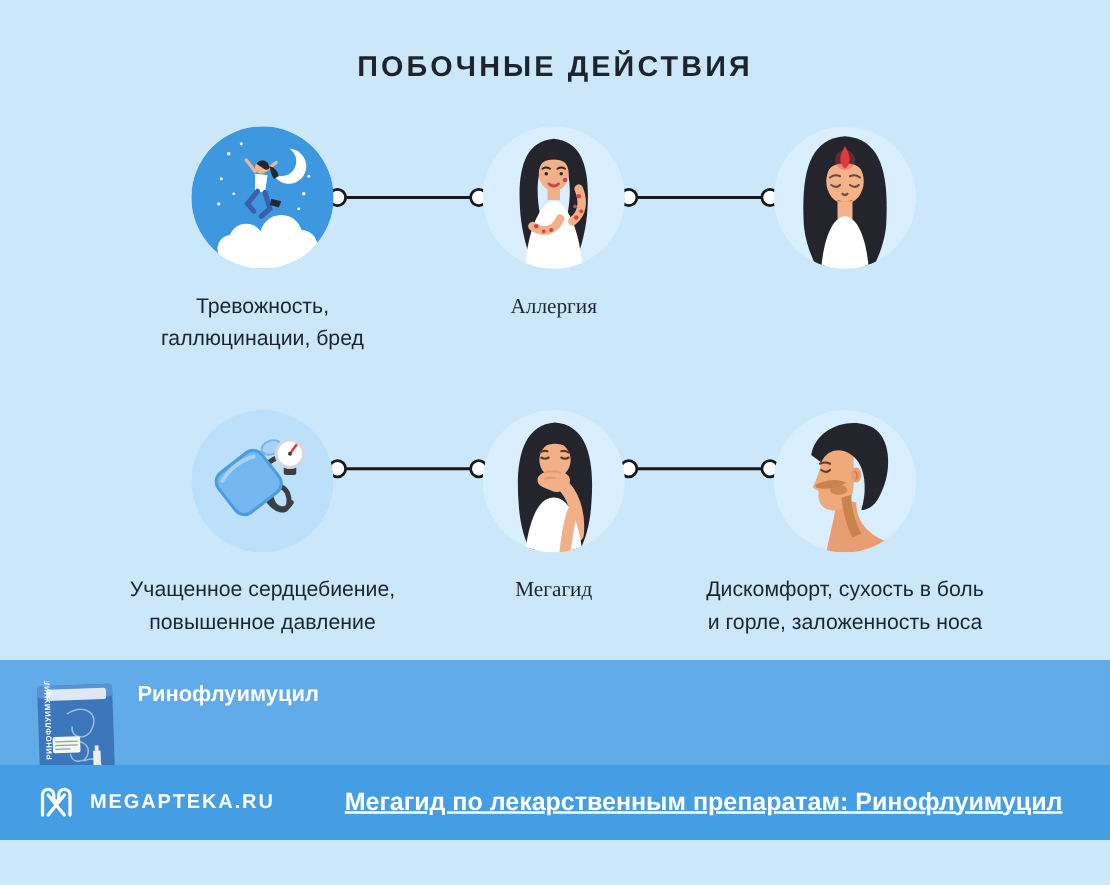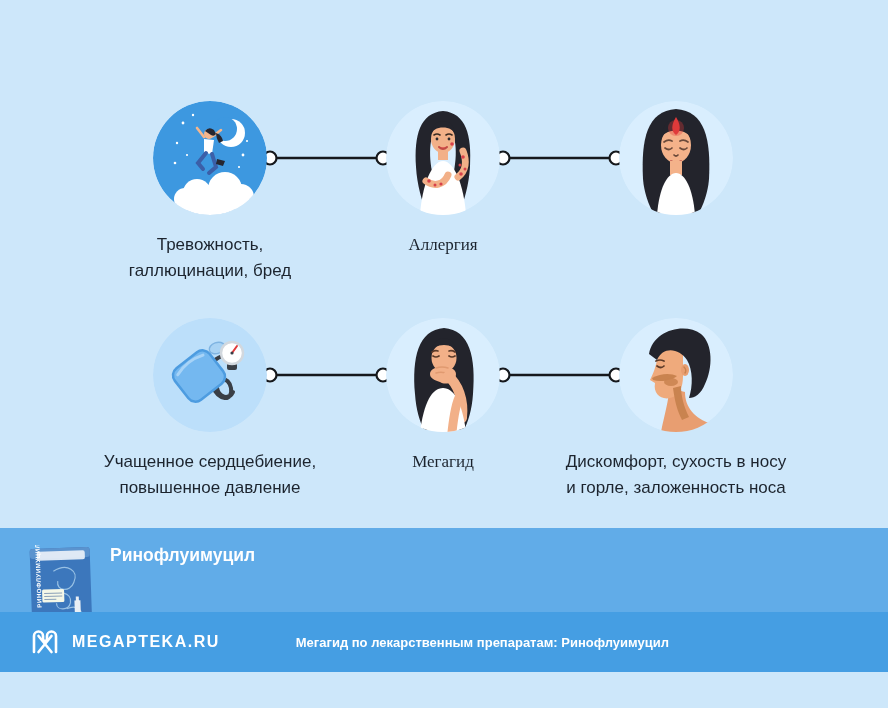--- a/index.html
+++ b/index.html
@@ -8,42 +8,43 @@
 
   .title{position:absolute;top:40px;left:0;width:888px;text-align:center;
     font-size:23px;font-weight:800;letter-spacing:2.5px;color:var(--ink,#1C242E);}
 
   .cell{position:absolute;width:260px;display:flex;flex-direction:column;align-items:center;}
   .cell .bubble{width:114px;height:114px;border-radius:50%;overflow:hidden;flex:0 0 auto;}
   .cell .bubble svg{display:block;}
   .cell .label{margin-top:17px;font-size:17px;line-height:1.5;color:var(--ink,#1C242E);
     text-align:center;white-space:pre-line;}
 
-  .row1{top:101px;} .row2{top:318px;}
+  .row1{top:101px;} .row2{top:328px;}
   .col1{left:80px;} .col2{left:313px;font-family:Liberation Serif, serif;} .col3{left:546px;}
 
   .connectors{position:absolute;top:0;left:0;pointer-events:none;}
 
   .band{position:absolute;top:528px;left:0;width:888px;height:135px;background:var(--band-bg,#61ACE8);}
   .band .pack{position:absolute;left:28px;top:17px;}
   .band .ptext{position:absolute;left:110px;top:17px;color:#fff;}
   .band .pname{font-size:17.5px;font-weight:bold;}
   .band .pdesc{margin-top:11px;font-size:16.5px;line-height:1.6;white-space:pre-line;}
 
   .footer{position:absolute;top:612px;left:0;width:888px;height:60px;background:var(--footer-bg,#459EE3);
     display:flex;align-items:center;color:#fff;}
   .footer .mlogo{margin-left:30px;display:flex;align-items:center;}
   .footer .brand{margin-left:12px;font-size:16px;font-weight:800;letter-spacing:1.5px;}
-  .footer .ftext{margin-left:76px;font-size:13px;font-weight:bold;}
+  .footer .ftext{margin-left:56px;font-size:20px;font-weight:bold;text-decoration:underline;}
 </style>
 </head>
 <body>
 
 <div class="stage">
 
+  <div class="title">ПОБОЧНЫЕ ДЕЙСТВИЯ</div>
 
   <svg class="connectors" width="888" height="708">
     <g stroke="#15181C" stroke-width="2.4" fill="#FFFFFF">
       <line x1="277" y1="158" x2="376" y2="158"></line>
       <circle cx="270" cy="158" r="6.5" stroke-width="2.2"></circle>
       <circle cx="383" cy="158" r="6.5" stroke-width="2.2"></circle>
       <line x1="510" y1="158" x2="609" y2="158"></line>
       <circle cx="503" cy="158" r="6.5" stroke-width="2.2"></circle>
       <circle cx="616" cy="158" r="6.5" stroke-width="2.2"></circle>
       <line x1="277" y1="375" x2="376" y2="375"></line>
@@ -214,21 +215,21 @@
         <ellipse cx="52" cy="64" rx="7" ry="4" fill="#C9834F" opacity="0.85"></ellipse>
         <path d="M54,70 C56,84 58,92 63,102 L70,99 C65,89 62,78 62,68 Z" fill="#C9834F"></path>
         <g stroke="#5C3A28" stroke-width="1.7" stroke-linecap="round" fill="none">
           <path d="M38,48 q4,3 7,0"></path>
             <path d="M37,43 q4,-2 8,0"></path>
         </g>
         <ellipse cx="66" cy="52" rx="4" ry="6" fill="#E89E71"></ellipse>
         <path d="M65,49 q3,3 1,6" stroke="#C9834F" stroke-width="1.4" fill="none" stroke-linecap="round"></path>
       </svg>
     </div>
-    <div class="label">Дискомфорт, сухость в носу
+    <div class="label">Дискомфорт, сухость в боль
 и горле, заложенность носа</div>
   </div>
 
   <div class="band">
     <div class="pack">
       <svg width="66" height="88" viewBox="0 0 66 88">
         <g transform="rotate(-2 33 44)">
           <rect x="3" y="3" width="60" height="82" rx="3" fill="#3C77BC"></rect>
           <rect x="3" y="3" width="60" height="10" rx="3" fill="#5B93CE"></rect>
           <rect x="10" y="6" width="48" height="9" rx="2" fill="#EDF3FA" opacity="0.9"></rect>

